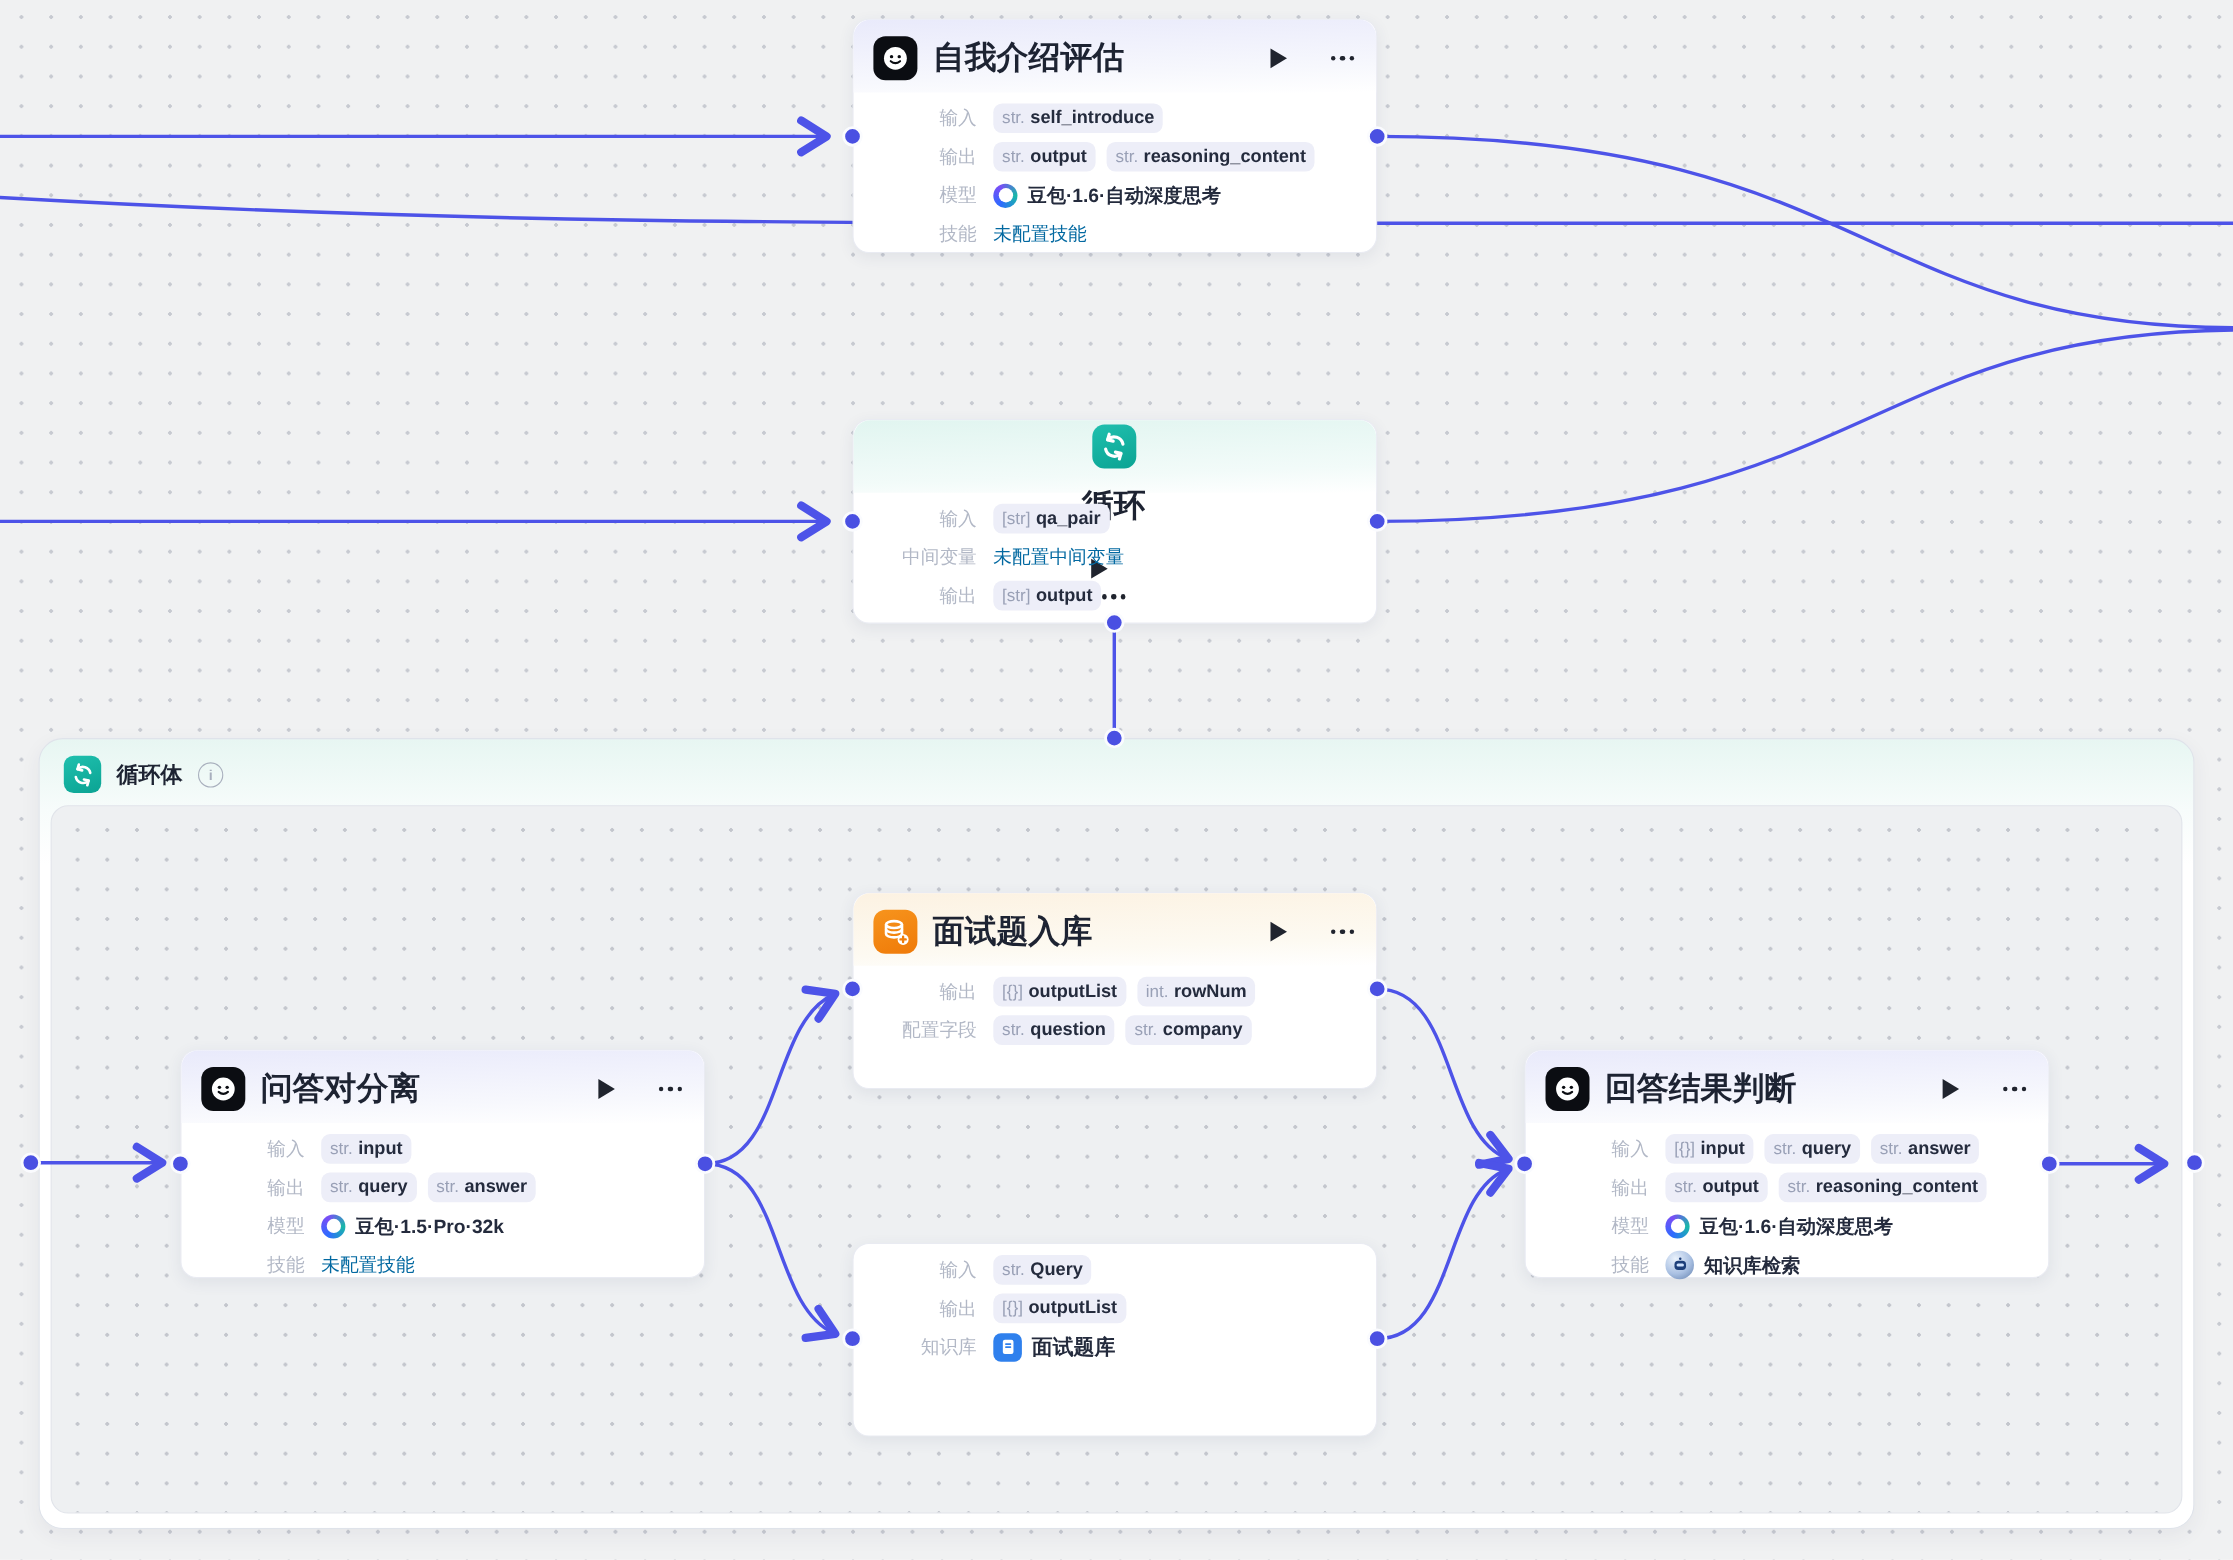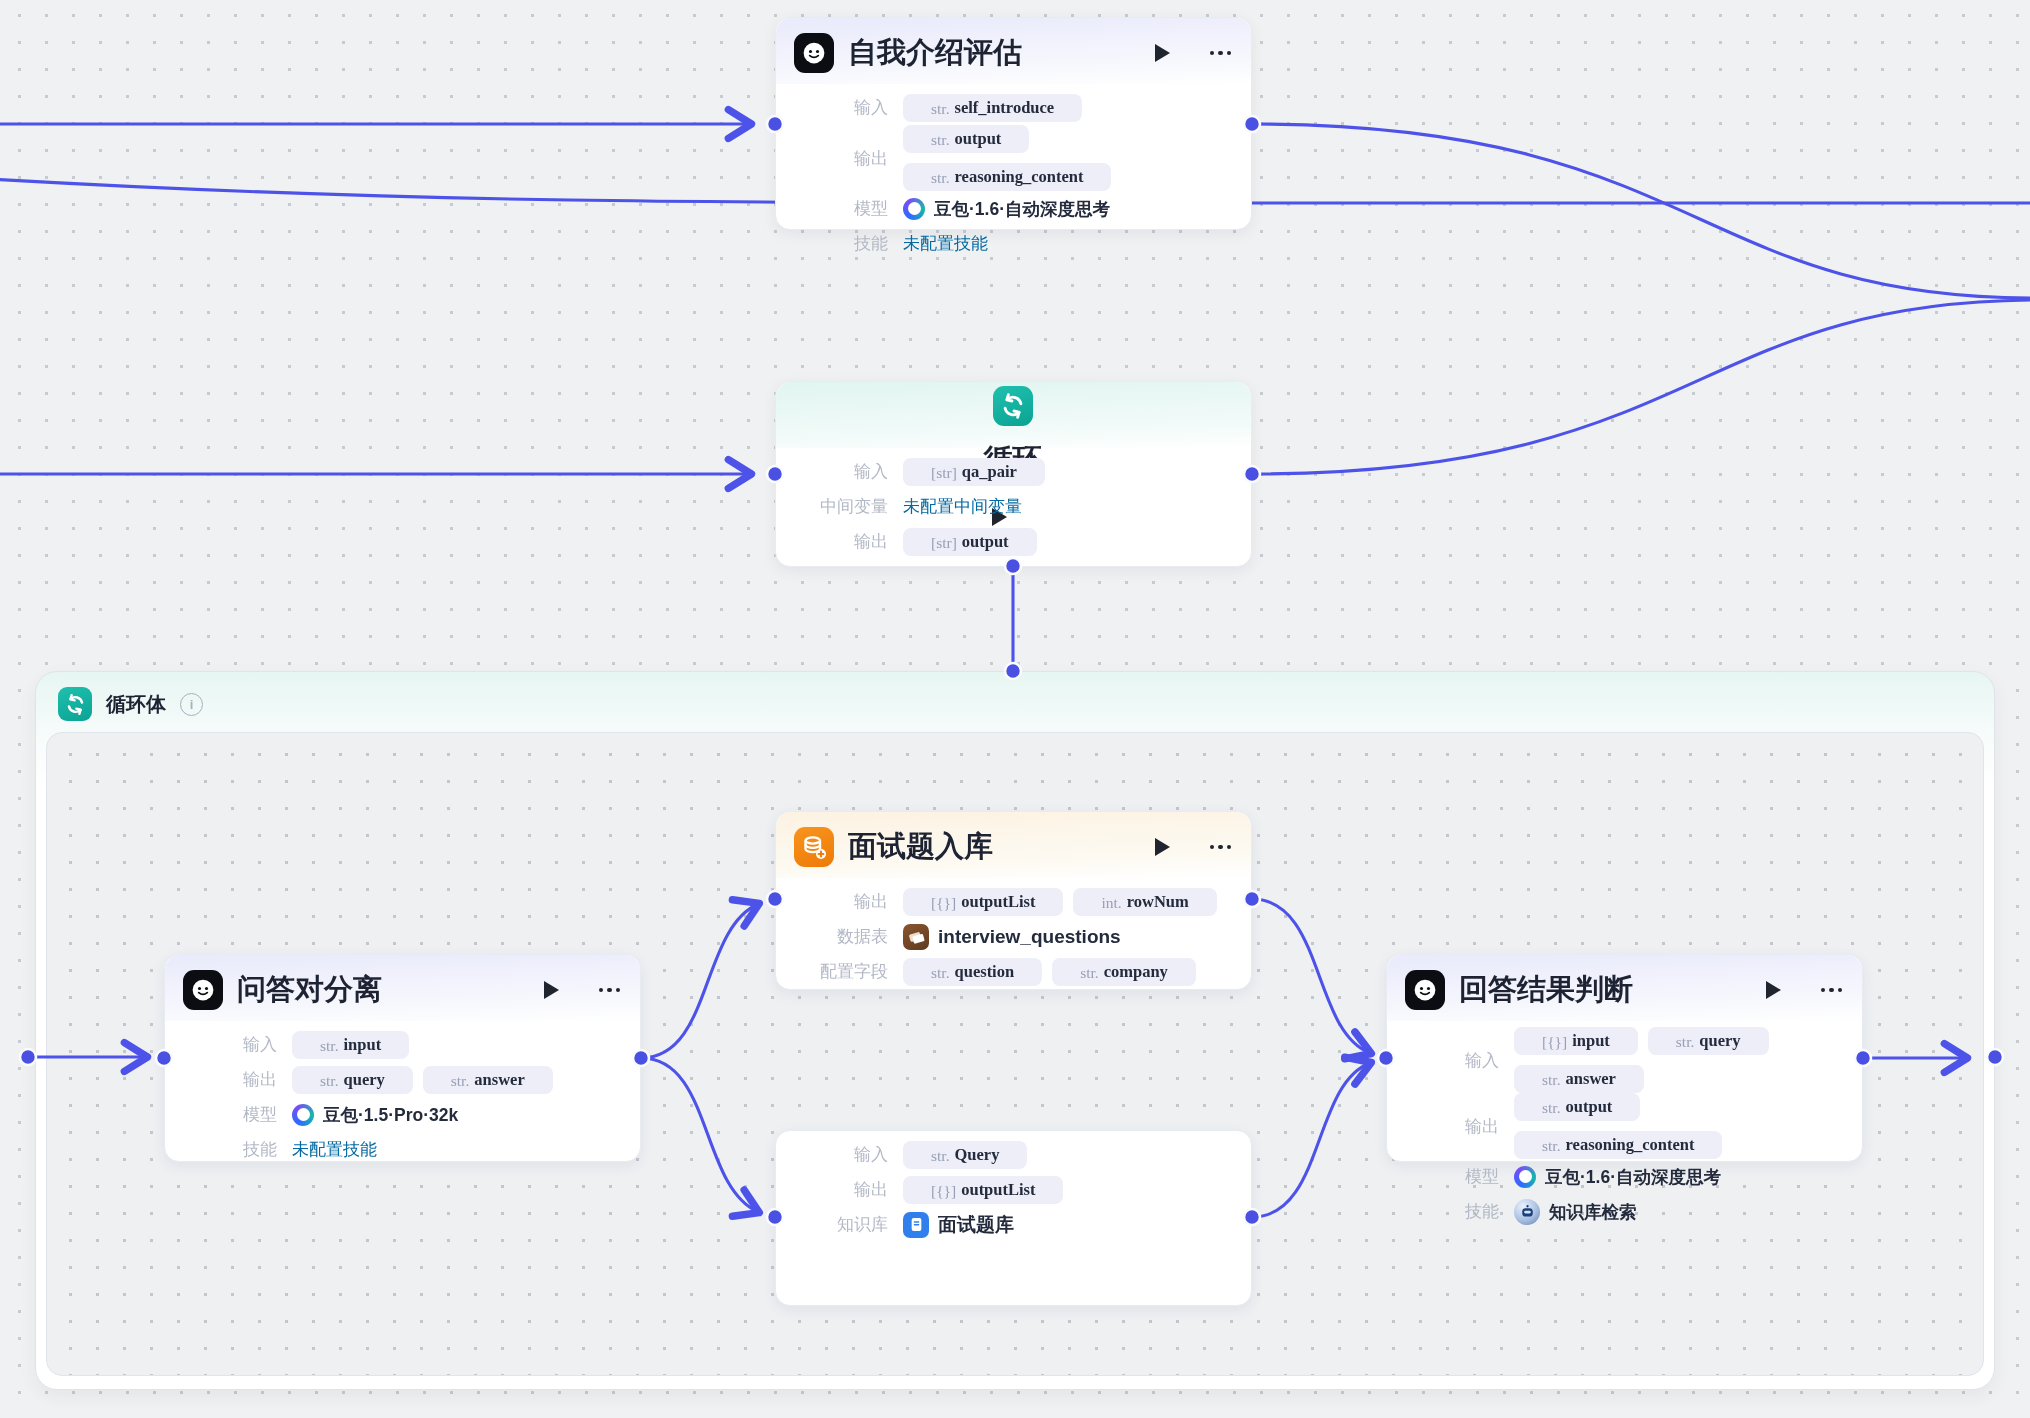--- a/index.html
+++ b/index.html
@@ -38,21 +38,21 @@
   .icon-kb{background:linear-gradient(160deg,#f7941d,#ef7a08);}
   .play{width:0;height:0;border-left:15px solid #20242e;border-top:9px solid transparent;
     border-bottom:9px solid transparent;margin-right:26px;cursor:pointer;}
   .more{display:flex;gap:4px;cursor:pointer;align-items:center;}
   .more i{width:4.5px;height:4.5px;border-radius:50%;background:#20242e;display:block;}
   .node-body{padding:6px 20px 14px 20px;}
   .row{display:flex;align-items:center;min-height:35px;}
   .rl{width:92px;text-align:right;margin-right:15px;color:#b2b8c6;font-size:17px;flex:none;}
   .chips{display:flex;gap:10px;align-items:center;flex-wrap:wrap;}
   .chip{display:inline-flex;align-items:flex-end;gap:5px;background:#edeef8;border-radius:8px;
-    padding:4px 28px;font-size:16.5px;font-family:Liberation Serif, serif;}
+    padding:4px 8px;font-size:16.5px;}
   .chip i{font-style:normal;color:#99a0b6;font-size:15.5px;}
   .chip b{color:#242b3d;font-weight:700;}
   .muted{color:#0369a1;font-size:17px;}
   .val{display:flex;align-items:center;gap:9px;color:#242b3d;font-size:17.5px;font-weight:500;}
   .val.big{font-size:19px;}
   
   .doubao{width:22px;height:22px;border-radius:50%;flex:none;position:relative;
     background:conic-gradient(from 210deg,#2e6bff,#7a4df6,#18b8a8,#2e6bff);}
   .doubao::after{content:"";position:absolute;left:5px;top:4px;width:13px;height:13px;border-radius:50%;background:#fff;}
   .mini-icon{width:26px;height:26px;border-radius:7px;display:flex;align-items:center;justify-content:center;flex:none;}
@@ -294,32 +294,20 @@
               <i>[{}]</i>
               <b>outputList</b>
             </span>
           <span class="chip">
               <i>int.</i>
               <b>rowNum</b>
             </span>
         </span>
         </div>
       <div class="row">
-          <span class="rl">数据表</span>
-        <span class="val big">
-            <span class="mini-icon icon-table">
-          <svg viewBox="0 0 20 20">
-                <rect x="3.4" y="6.8" width="10.5" height="7.2" rx="1.4" fill="#f0ddc8" transform="rotate(-16 8.6 10.4)"></rect>
-                <rect x="6.6" y="8.6" width="10.5" height="7.2" rx="1.4" fill="#ffffff" transform="rotate(-16 11.8 12.2)"></rect>
-              </svg>
-        </span>
-            <b>interview_questions</b>
-          </span>
-        </div>
-      <div class="row">
           <span class="rl">配置字段</span>
         <span class="chips">
           <span class="chip">
               <i>str.</i>
               <b>question</b>
             </span>
           <span class="chip">
               <i>str.</i>
               <b>company</b>
             </span>

